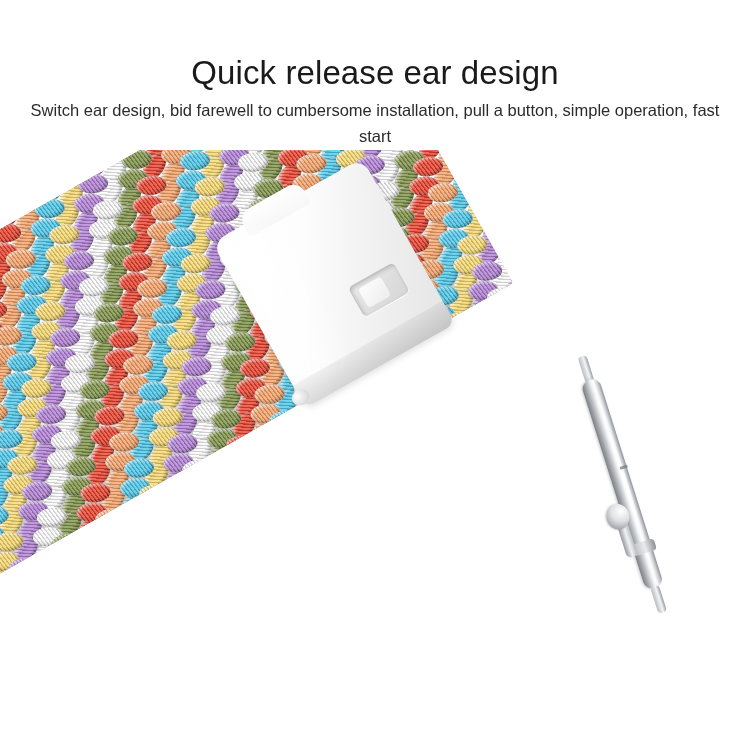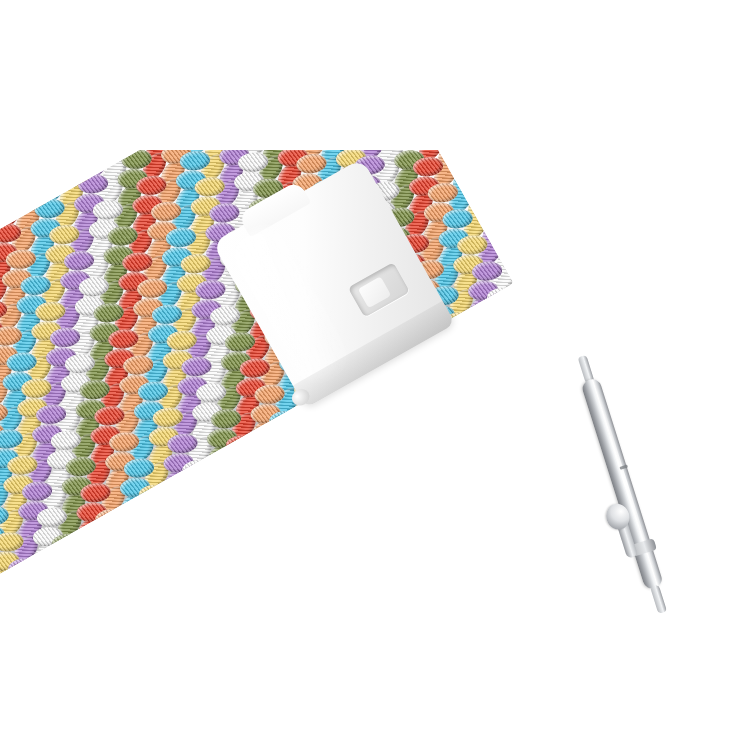--- a/index.html
+++ b/index.html
@@ -162,21 +162,23 @@
   #sb-notch{
     position:absolute;left:104px;top:99px;width:3px;height:8px;
     background:rgba(120,124,128,.75);border-radius:1px;
   }
 </style>
 </head>
 <body>
 
 <div id="page">
 
-
+  <h1 class="txt-head">Quick release ear design</h1>
+
+  <p class="txt-sub">Switch ear design, bid farewell to cumbersome installation, pull a button, simple operation, fast start</p>
 
   <div id="stage">
 
     <div id="band-wrap">
       <div id="band">
           <div class="knot" style="left: 255px; top: -18px; background: rgb(126, 145, 71); transform: rotate(24deg); z-index: 2;"></div>
           <div class="knot" style="left: 280px; top: -18px; background: rgb(232, 64, 44); transform: rotate(-24deg); z-index: 1;"></div>
           <div class="knot" style="left: 305px; top: -18px; background: rgb(245, 162, 104); transform: rotate(24deg); z-index: 2;"></div>
           <div class="knot" style="left: 330px; top: -18px; background: rgb(76, 198, 232); transform: rotate(-24deg); z-index: 1;"></div>
           <div class="knot" style="left: 355px; top: -18px; background: rgb(245, 215, 110); transform: rotate(24deg); z-index: 2;"></div>

